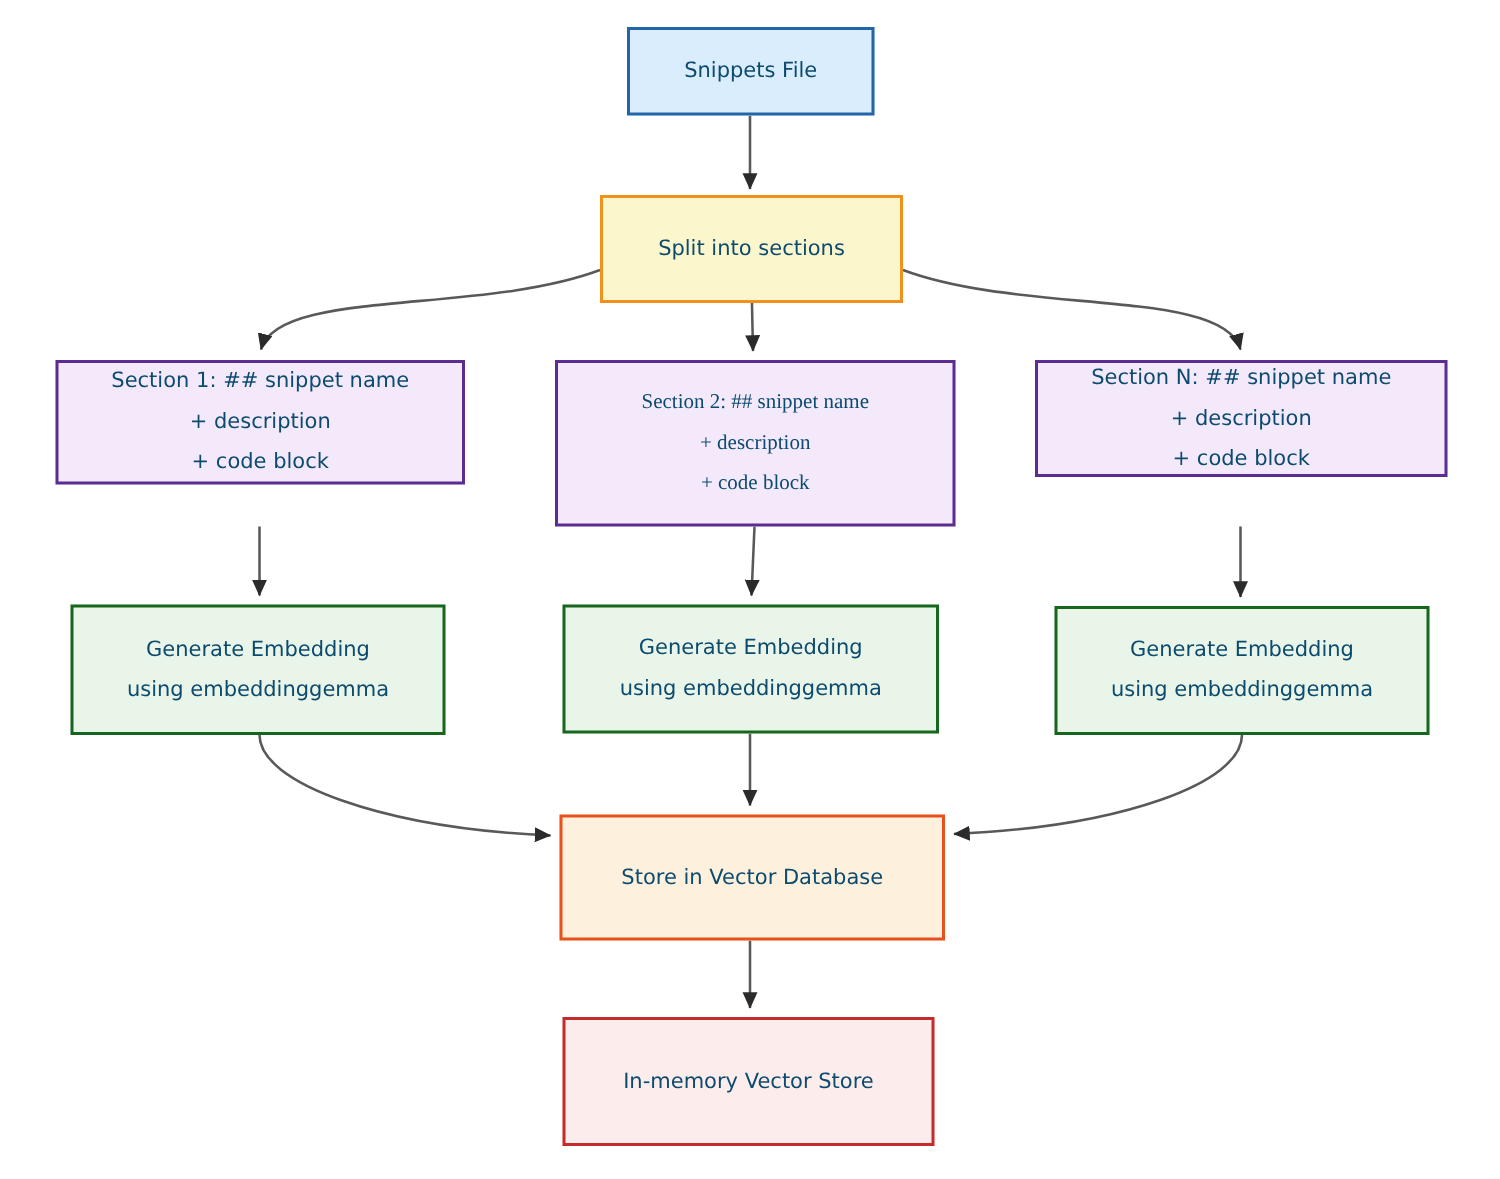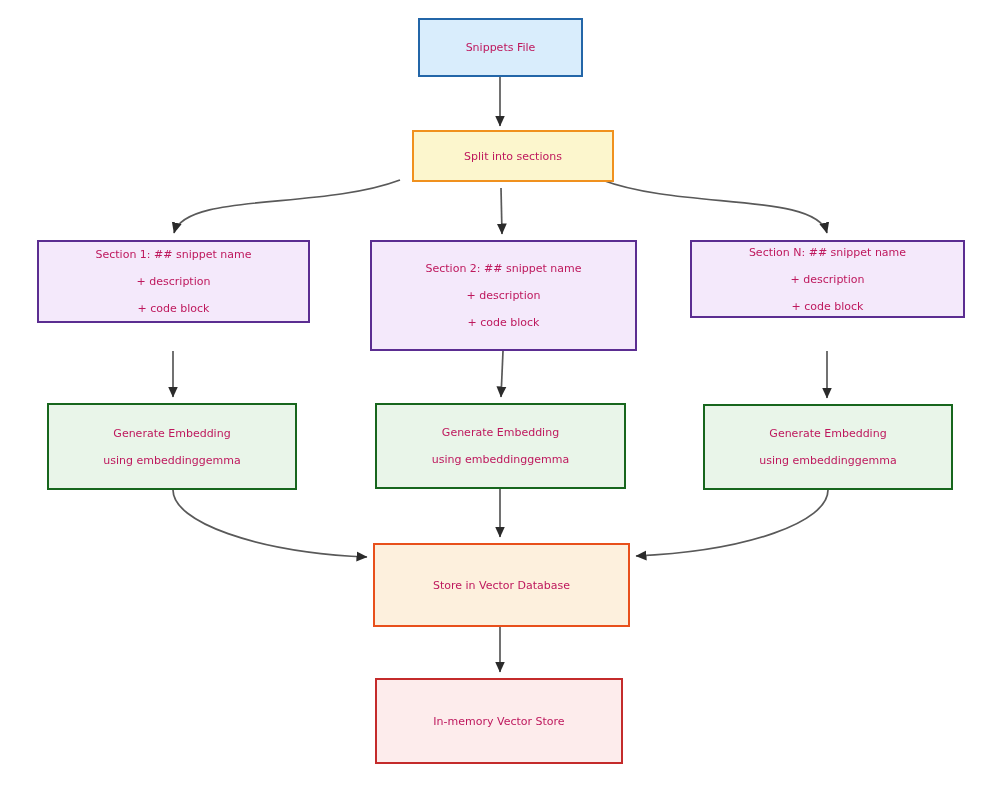--- a/index.html
+++ b/index.html
@@ -28,29 +28,29 @@
   }
   .node {
     position: absolute;
     box-sizing: border-box;
     border: 2px solid #000;
     display: flex;
     flex-direction: column;
     align-items: center;
     justify-content: center;
     text-align: center;
-    font-size: 11px;
+    font-size: 14px;
     line-height: 27px;
-    color: #be185d;
+    color: #0c4a6e;
   }
   
   .n-snippets  { left: 418px; top: 18px;  width: 165px; height: 59px;  }
-  .n-split     { left: 400px; top: 130px; width: 202px; height: 52px; margin-left: 12px;  }
+  .n-split     { left: 400px; top: 130px; width: 202px; height: 72px;  }
   .n-section1  { left: 37px;  top: 240px; width: 273px; height: 83px; }
-  .n-section2  { left: 370px; top: 240px; width: 267px; height: 111px; }
+  .n-section2  { left: 370px; top: 240px; width: 267px; height: 111px; font-family: Liberation Serif, serif; }
   .n-sectionN  { left: 690px; top: 240px; width: 275px; height: 78px; }
   .n-generate1 { left: 47px;  top: 403px; width: 250px; height: 87px;  }
   .n-generate2 { left: 375px; top: 403px; width: 251px; height: 86px;  }
   .n-generateN { left: 703px; top: 404px; width: 250px; height: 86px;  }
   .n-store     { left: 373px; top: 543px; width: 257px; height: 84px;  }
   .n-inmemory  { left: 375px; top: 678px; width: 248px; height: 86px;  }
 </style>
 </head>
 <body>
 

